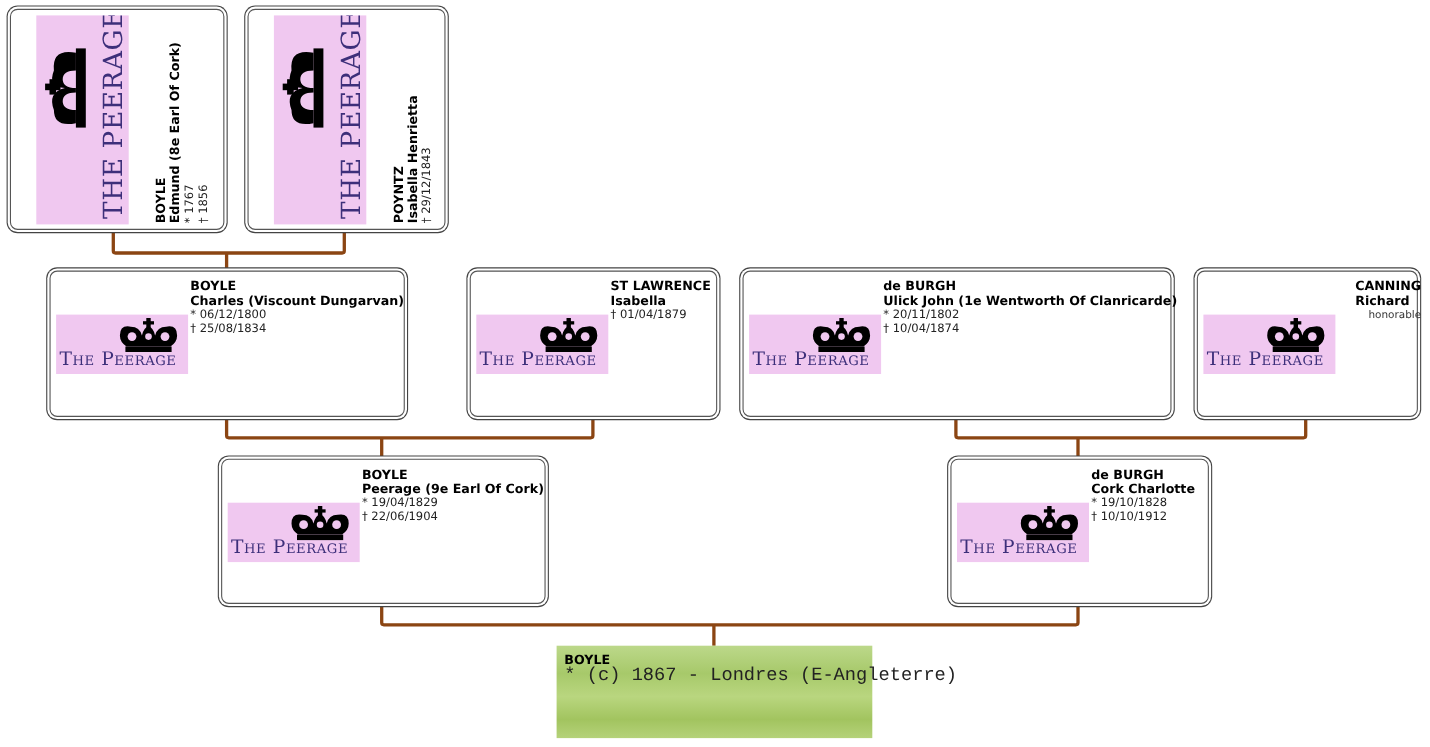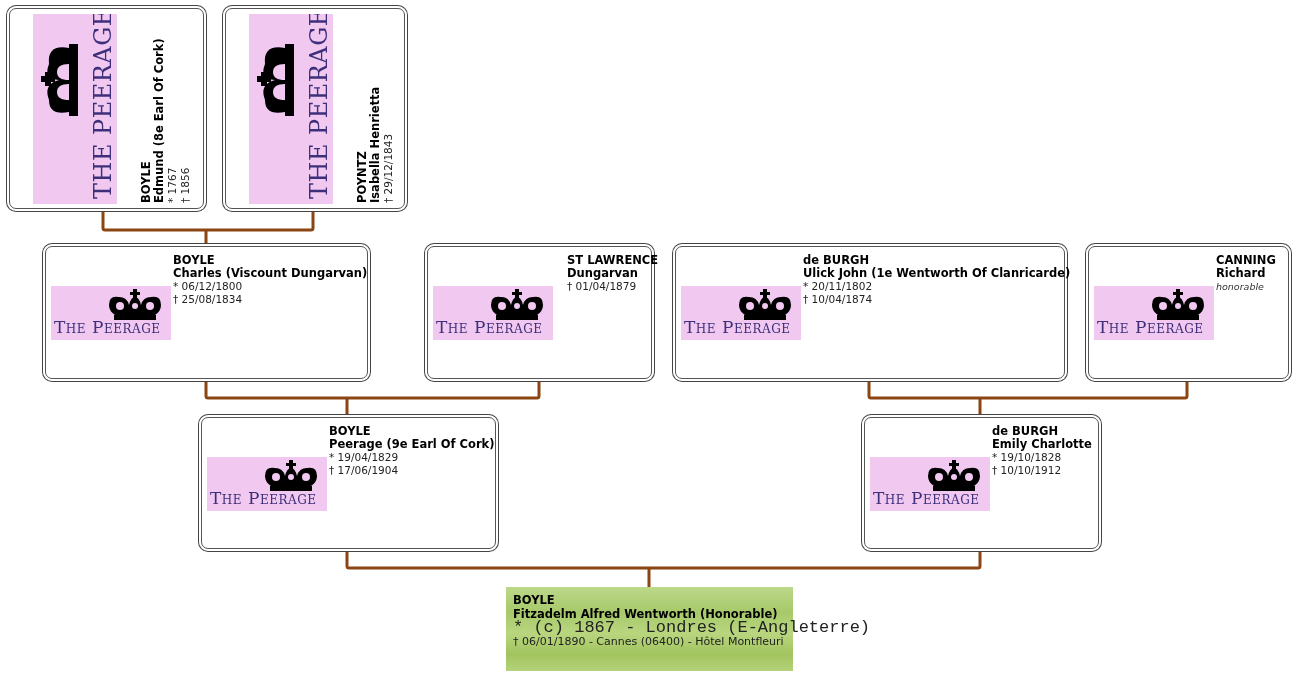--- a/index.html
+++ b/index.html
@@ -7,21 +7,21 @@
          font-family:"DejaVu Sans", sans-serif; color:#000; }
   .box { position:absolute; background:#fff; border:1px solid #555;
          border-radius:7px; box-shadow: 0 0 0 2px #fff, 0 0 0 3px #444; box-sizing:border-box; }
   .peerage { position:absolute; background:#f0c8f0; overflow:hidden; }
   .peerage .title { position:absolute; font-family:"DejaVu Serif", serif; color:#3d2f7a;
          white-space:nowrap; letter-spacing:0.5px; }
   .peerage .crown { position:absolute; }
   .info { position:absolute; font-size:11px; line-height:13px; white-space:nowrap; }
   .info .surname, .info .given { font-weight:bold; font-size:11.5px; }
   .info .dates { font-size:10.5px; color:#222; }
-  .info .note { font-style:italic; font-size:9.5px; color:#333; }
+  .info .note { font-size:9.5px; color:#333;text-align:right; }
   .rot { position:absolute; transform-origin: 0 0; transform: rotate(-90deg); }
   svg.lines { position:absolute; left:0; top:0; }
   .subject { position:absolute; left:506px; top:587px; width:287px; height:84px;
     background: linear-gradient(180deg,#bcd88a 0%,#a7c96a 30%,#b9d67f 55%,#a2c45f 80%,#b5d27a 100%); }
   .subject .info { left:7px; top:7px; line-height:13.5px; }
 </style>
 </head>
 <body>
 
 <svg class="lines" width="1300" height="679">
@@ -109,23 +109,23 @@
           <rect x="7" y="26" width="42" height="5"></rect>
         </g>
       <g fill="#f0c8f0">
           <circle cx="13" cy="17" r="4"></circle>
           <circle cx="28" cy="17" r="3"></circle>
           <circle cx="43" cy="17" r="4"></circle>
         </g>
     </svg>
     <div class="title" style="left:3px;top:31px;font-size:17px;font-variant:small-caps;">The Peerage</div>
   </div>
-  <div class="info" style="left:139px;top:7px;">
+  <div class="info" style="left:127px;top:7px;">
     <div class="surname">ST LAWRENCE</div>
-    <div class="given">Dungarvan</div>
+    <div class="given">Isabella</div>
     <div class="dates">† 01/04/1879</div>
   </div>
 </div>
 
 <div class="box" style="left:675px;top:246px;width:390px;height:133px;">
   <div class="peerage" style="left:5px;top:39px;width:120px;height:54px;">
     <svg class="crown" style="left:56px;top:3px;" width="56" height="32" viewBox="0 0 56 32">
       <g fill="#000">
           <rect x="26" y="0" width="4" height="10"></rect>
           <rect x="23" y="3" width="10" height="3"></rect>
@@ -158,21 +158,21 @@
           <rect x="7" y="26" width="42" height="5"></rect>
         </g>
       <g fill="#f0c8f0">
           <circle cx="13" cy="17" r="4"></circle>
           <circle cx="28" cy="17" r="3"></circle>
           <circle cx="43" cy="17" r="4"></circle>
         </g>
     </svg>
     <div class="title" style="left:3px;top:31px;font-size:17px;font-variant:small-caps;">The Peerage</div>
   </div>
-  <div class="info" style="left:127px;top:7px;">
+  <div class="info" style="left:143px;top:7px;">
     <div class="surname">CANNING</div>
     <div class="given">Richard</div>
     <div class="note">honorable</div>
   </div>
 </div>
 
 <div class="box" style="left:201px;top:417px;width:295px;height:132px;">
   <div class="peerage" style="left:5px;top:39px;width:120px;height:54px;">
     <svg class="crown" style="left:56px;top:3px;" width="56" height="32" viewBox="0 0 56 32">
       <g fill="#000">
@@ -186,21 +186,21 @@
           <circle cx="28" cy="17" r="3"></circle>
           <circle cx="43" cy="17" r="4"></circle>
         </g>
     </svg>
     <div class="title" style="left:3px;top:31px;font-size:17px;font-variant:small-caps;">The Peerage</div>
   </div>
   <div class="info" style="left:127px;top:7px;">
     <div class="surname">BOYLE</div>
     <div class="given">Peerage (9e Earl Of Cork)</div>
     <div class="dates">* 19/04/1829</div>
-    <div class="dates">† 17/06/1904</div>
+    <div class="dates">† 22/06/1904</div>
   </div>
 </div>
 
 <div class="box" style="left:864px;top:417px;width:235px;height:132px;">
   <div class="peerage" style="left:5px;top:39px;width:120px;height:54px;">
     <svg class="crown" style="left:56px;top:3px;" width="56" height="32" viewBox="0 0 56 32">
       <g fill="#000">
           <rect x="26" y="0" width="4" height="10"></rect>
           <rect x="23" y="3" width="10" height="3"></rect>
           <path d="M2 16 Q2 6 12 8 Q20 8 22 16 Q24 8 28 8 Q32 8 34 16 Q36 8 44 8 Q54 6 54 16 Q54 22 48 26 H8 Q2 22 2 16Z"></path>
@@ -209,26 +209,24 @@
       <g fill="#f0c8f0">
           <circle cx="13" cy="17" r="4"></circle>
           <circle cx="28" cy="17" r="3"></circle>
           <circle cx="43" cy="17" r="4"></circle>
         </g>
     </svg>
     <div class="title" style="left:3px;top:31px;font-size:17px;font-variant:small-caps;">The Peerage</div>
   </div>
   <div class="info" style="left:127px;top:7px;">
     <div class="surname">de BURGH</div>
-    <div class="given">Emily Charlotte</div>
+    <div class="given">Cork Charlotte</div>
     <div class="dates">* 19/10/1828</div>
     <div class="dates">† 10/10/1912</div>
   </div>
 </div>
 
 <div class="subject">
   <div class="info">
     <div class="surname">BOYLE</div>
-    <div class="given">Fitzadelm Alfred Wentworth (Honorable)</div>
     <div class="dates" style="font-size:17px;font-family:Liberation Mono, monospace;">* (c) 1867  - Londres (E-Angleterre)</div>
-    <div class="dates" style="font-size:11px;">† 06/01/1890  - Cannes (06400) - Hôtel Montfleuri</div>
   </div>
 </div>
 
 </body></html>

